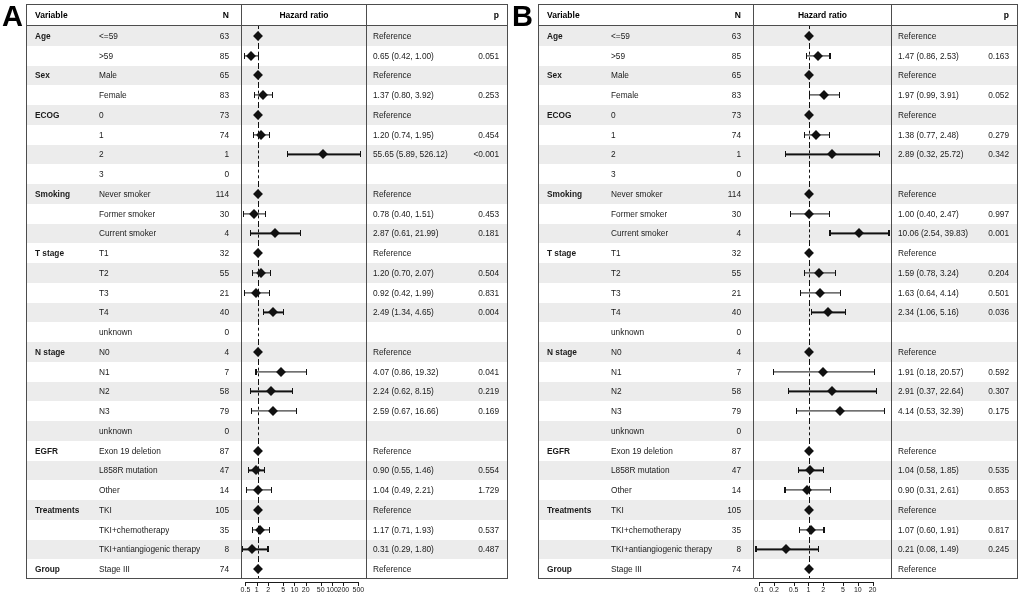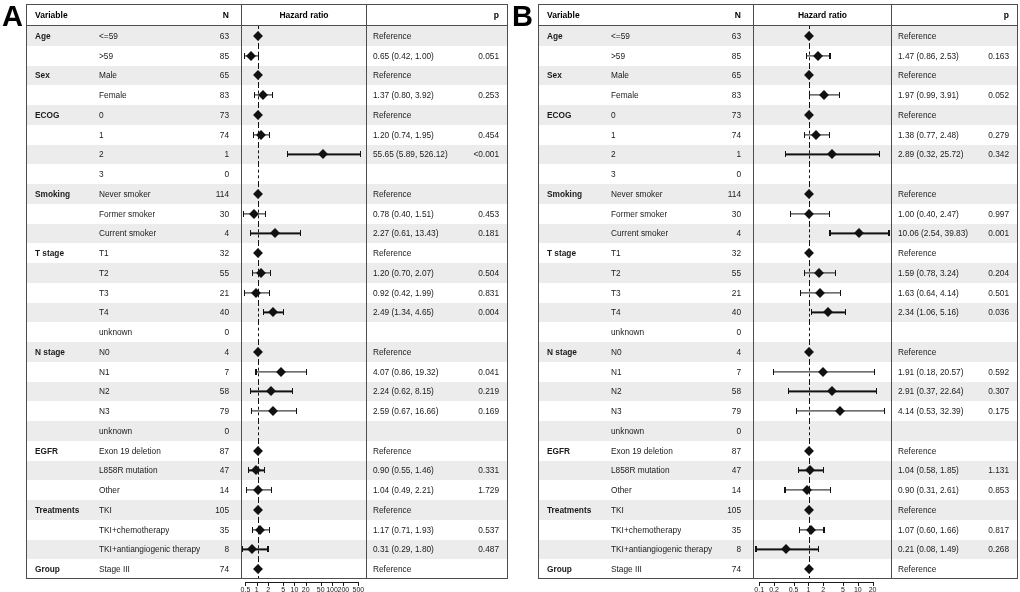--- a/index.html
+++ b/index.html
@@ -295,21 +295,21 @@
               <div class="ci-cap" style="left: 22.5474px;"></div>
               <div class="point" style="left: 11.7521px;"></div>
             </div>
             <div class="vline" style="left: 214px;"></div>
             <div class="vline" style="left: 339px;"></div>
           </div>
           <div class="row shaded">
             <div class="cell c-group" style="left: 8px;"></div>
             <div class="cell " style="left: 72px;">Current smoker</div>
             <div class="cell c-n" style="right: 278px;">4</div>
-            <div class="cell " style="left: 346px;">2.27 (0.61, 13.43)</div>
+            <div class="cell " style="left: 346px;">2.87 (0.61, 21.99)</div>
             <div class="cell c-p" style="right: 8px;">0.181</div>
             <div class="plot-area" style="left: 215px; width: 124px;">
               <div class="refline" style="left: 15.8126px;"></div>
               <div class="ci-line" style="left: 7.73462px; width: 50.527px;"></div>
               <div class="ci-cap" style="left: 7.73462px;"></div>
               <div class="ci-cap" style="left: 58.2616px;"></div>
               <div class="point" style="left: 33.0425px;"></div>
             </div>
             <div class="vline" style="left: 214px;"></div>
             <div class="vline" style="left: 339px;"></div>
@@ -471,21 +471,21 @@
               <div class="point" style="left: 15.8126px;"></div>
             </div>
             <div class="vline" style="left: 214px;"></div>
             <div class="vline" style="left: 339px;"></div>
           </div>
           <div class="row shaded">
             <div class="cell c-group" style="left: 8px;"></div>
             <div class="cell " style="left: 72px;">L858R mutation</div>
             <div class="cell c-n" style="right: 278px;">47</div>
             <div class="cell " style="left: 346px;">0.90 (0.55, 1.46)</div>
-            <div class="cell c-p" style="right: 8px;">0.331</div>
+            <div class="cell c-p" style="right: 8px;">0.554</div>
             <div class="plot-area" style="left: 215px; width: 124px;">
               <div class="refline" style="left: 15.8126px;"></div>
               <div class="ci-line" style="left: 6.04253px; width: 15.9546px;"></div>
               <div class="ci-cap" style="left: 6.04253px;"></div>
               <div class="ci-cap" style="left: 21.9971px;"></div>
               <div class="point" style="left: 14.0907px;"></div>
             </div>
             <div class="vline" style="left: 214px;"></div>
             <div class="vline" style="left: 339px;"></div>
           </div>
@@ -918,21 +918,21 @@
               <div class="point" style="left: 55.4745px;"></div>
             </div>
             <div class="vline" style="left: 214px;"></div>
             <div class="vline" style="left: 352px;"></div>
           </div>
           <div class="row shaded">
             <div class="cell c-group" style="left: 8px;"></div>
             <div class="cell " style="left: 72px;">L858R mutation</div>
             <div class="cell c-n" style="right: 276px;">47</div>
             <div class="cell " style="left: 359px;">1.04 (0.58, 1.85)</div>
-            <div class="cell c-p" style="right: 8px;">1.131</div>
+            <div class="cell c-p" style="right: 8px;">0.535</div>
             <div class="plot-area" style="left: 215px; width: 137px;">
               <div class="refline" style="left: 55.4745px;"></div>
               <div class="ci-line" style="left: 43.8084px; width: 24.8413px;"></div>
               <div class="ci-cap" style="left: 43.8084px;"></div>
               <div class="ci-cap" style="left: 68.6497px;"></div>
               <div class="point" style="left: 56.3145px;"></div>
             </div>
             <div class="vline" style="left: 214px;"></div>
             <div class="vline" style="left: 352px;"></div>
           </div>
@@ -962,38 +962,38 @@
               <div class="refline" style="left: 55.4745px;"></div>
               <div class="point" style="left: 55.4745px;"></div>
             </div>
             <div class="vline" style="left: 214px;"></div>
             <div class="vline" style="left: 352px;"></div>
           </div>
           <div class="row">
             <div class="cell c-group" style="left: 8px;"></div>
             <div class="cell " style="left: 72px;">TKI+chemotherapy</div>
             <div class="cell c-n" style="right: 276px;">35</div>
-            <div class="cell " style="left: 359px;">1.07 (0.60, 1.66)</div>
+            <div class="cell " style="left: 359px;">1.07 (0.60, 1.91)</div>
             <div class="cell c-p" style="right: 8px;">0.817</div>
             <div class="plot-area" style="left: 215px; width: 137px;">
               <div class="refline" style="left: 55.4745px;"></div>
               <div class="ci-line" style="left: 44.5344px; width: 24.7988px;"></div>
               <div class="ci-cap" style="left: 44.5344px;"></div>
               <div class="ci-cap" style="left: 69.3332px;"></div>
               <div class="point" style="left: 56.9235px;"></div>
             </div>
             <div class="vline" style="left: 214px;"></div>
             <div class="vline" style="left: 352px;"></div>
           </div>
           <div class="row shaded">
             <div class="cell c-group" style="left: 8px;"></div>
             <div class="cell " style="left: 72px;">TKI+antiangiogenic therapy</div>
             <div class="cell c-n" style="right: 276px;">8</div>
             <div class="cell " style="left: 359px;">0.21 (0.08, 1.49)</div>
-            <div class="cell c-p" style="right: 8px;">0.268</div>
+            <div class="cell c-p" style="right: 8px;">0.245</div>
             <div class="plot-area" style="left: 215px; width: 137px;">
               <div class="refline" style="left: 55.4745px;"></div>
               <div class="ci-line" style="left: 1.38219px; width: 62.6327px;"></div>
               <div class="ci-cap" style="left: 1.38219px;"></div>
               <div class="ci-cap" style="left: 64.0149px;"></div>
               <div class="point" style="left: 32.3702px;"></div>
             </div>
             <div class="vline" style="left: 214px;"></div>
             <div class="vline" style="left: 352px;"></div>
           </div>

